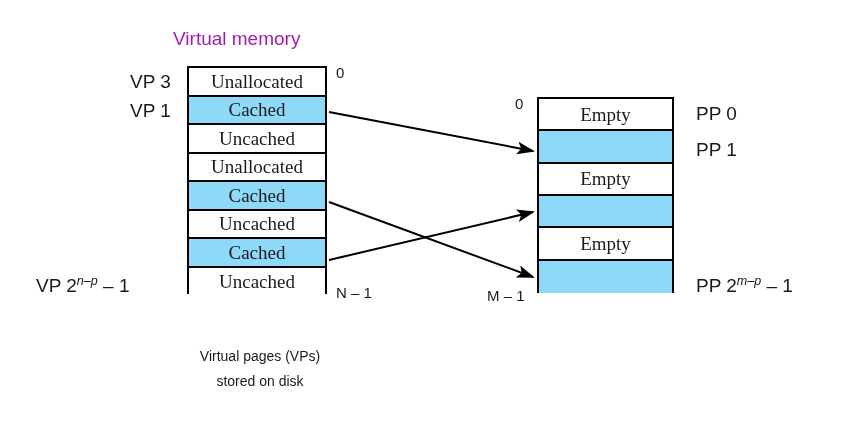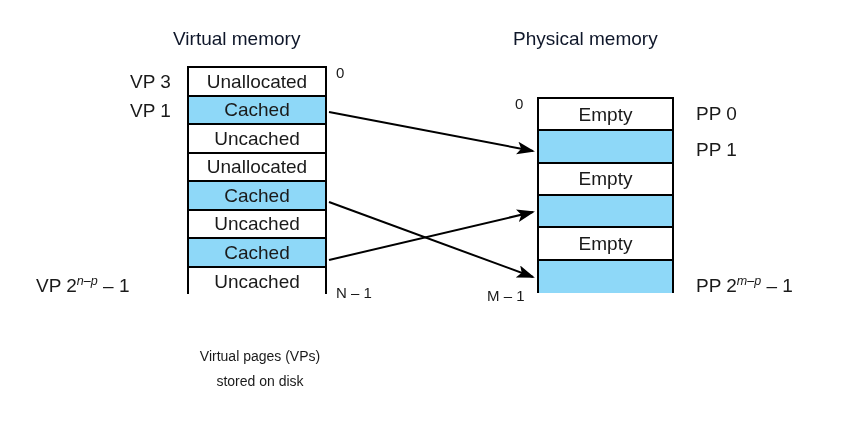--- a/index.html
+++ b/index.html
@@ -6,29 +6,29 @@
   body{
     width:860px;height:423px;position:relative;overflow:hidden;
     font-family:"Liberation Sans","DejaVu Sans",sans-serif;
     color:#1a1a1a;-webkit-font-smoothing:antialiased;
   }
   .canvas{position:absolute;left:0;top:0;width:860px;height:423px;}
 
   
   .title{
     position:absolute;font-size:19px;line-height:22px;
-    white-space:nowrap;color:#0f172a;
+    white-space:nowrap;color:#a21caf;
   }
   #vm-title{left:173px;top:28px;}
   #pm-title{left:513px;top:28px;}
 
   
   .mem-box{
     position:absolute;box-sizing:border-box;
-    border:2px solid #000;background:#86efac;
+    border:2px solid #000;background:#86efac;font-family:Liberation Serif, serif;
   }
   #vm-box{left:187px;top:66px;width:140px;height:228px;}
   #pm-box{left:537px;top:97px;width:137px;height:196px;}
 
   .cell{
     box-sizing:border-box;position:relative;
     display:flex;align-items:center;justify-content:center;
     font-size:19px;line-height:19px;white-space:nowrap;
     color:#1a1a1a;background:#fff;
     border-bottom:2px solid #000;
@@ -75,21 +75,20 @@
   
   #arrows{position:absolute;left:0;top:0;width:860px;height:423px;
           pointer-events:none;}
 </style>
 </head>
 <body>
 
 <div class="canvas">
 
   <div class="title" id="vm-title">Virtual memory</div>
-  <div class="title" id="pm-title">Physical memory</div>
 
   <div class="mem-box" id="vm-box">
     <div class="cell">Unallocated</div>
     <div class="cell blue">Cached</div>
     <div class="cell">Uncached</div>
     <div class="cell">Unallocated</div>
     <div class="cell blue">Cached</div>
     <div class="cell">Uncached</div>
     <div class="cell blue">Cached</div>
     <div class="cell">Uncached</div>

